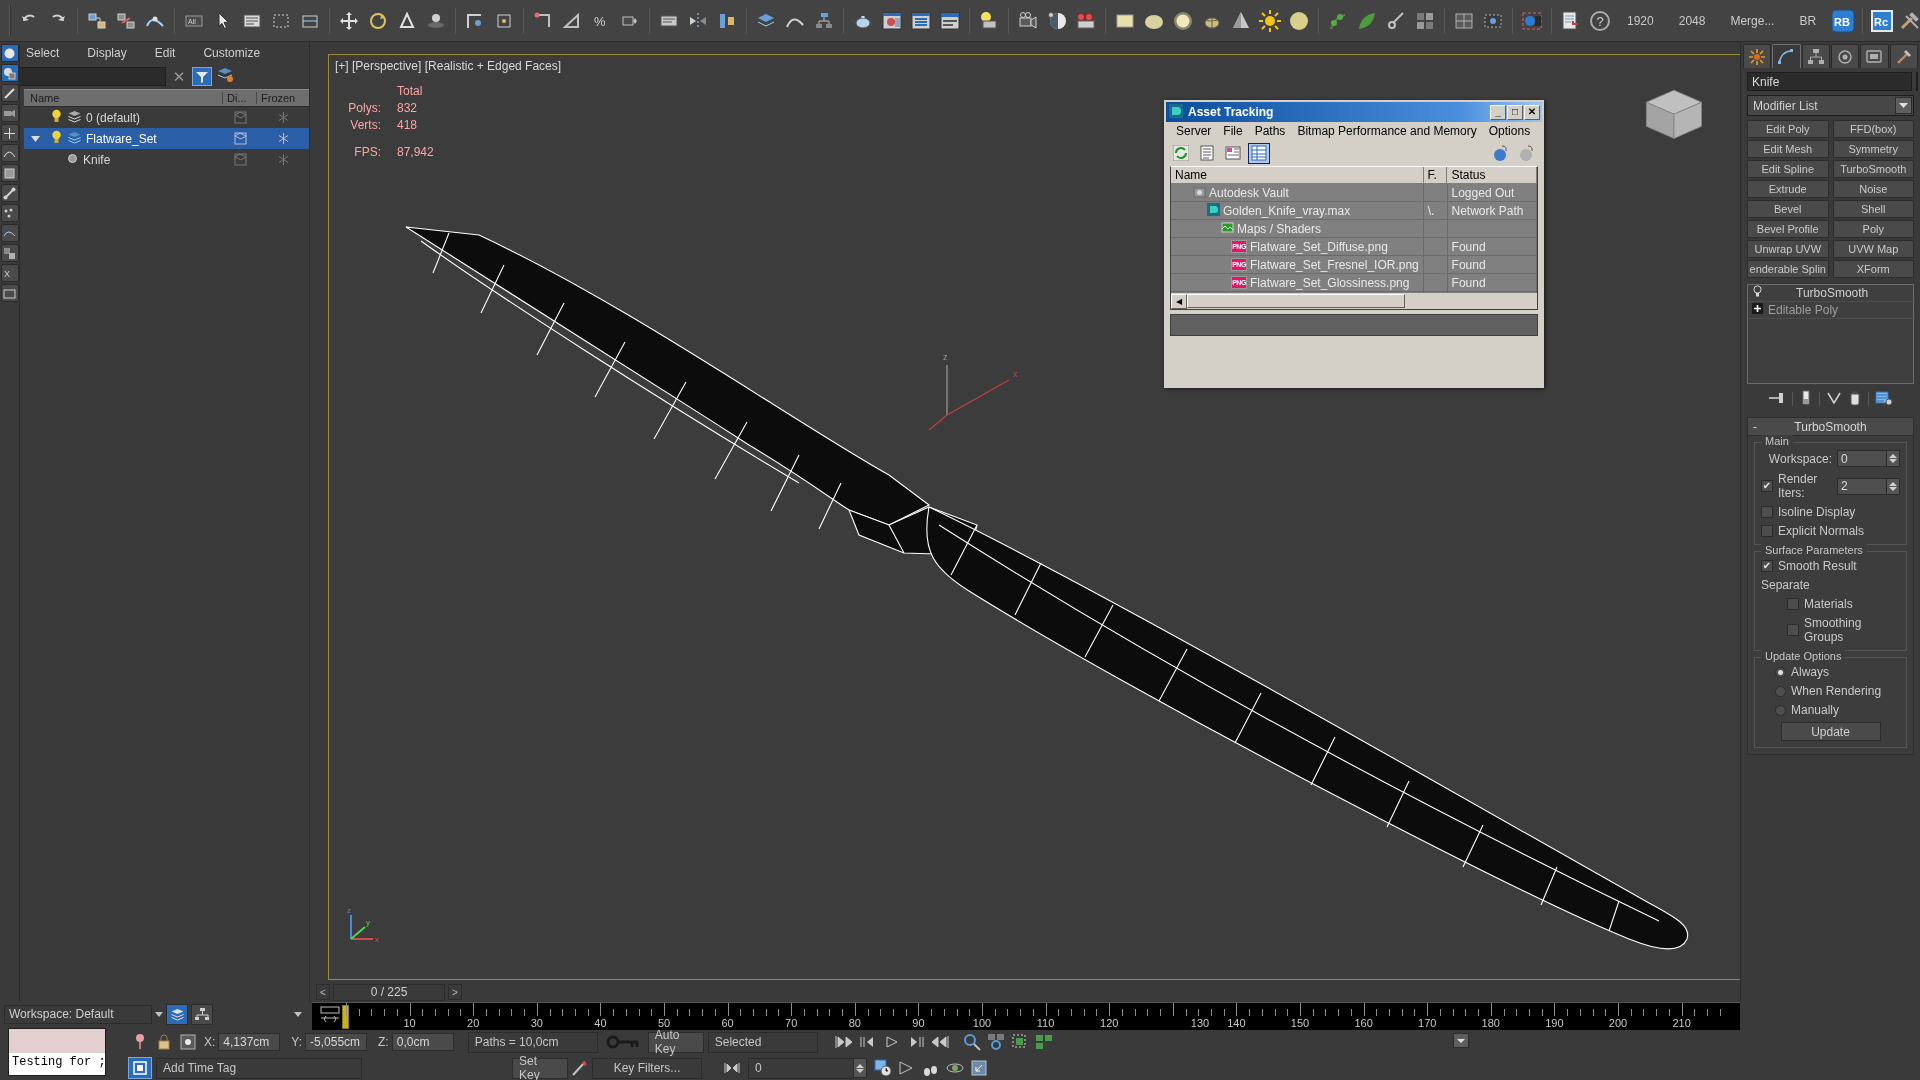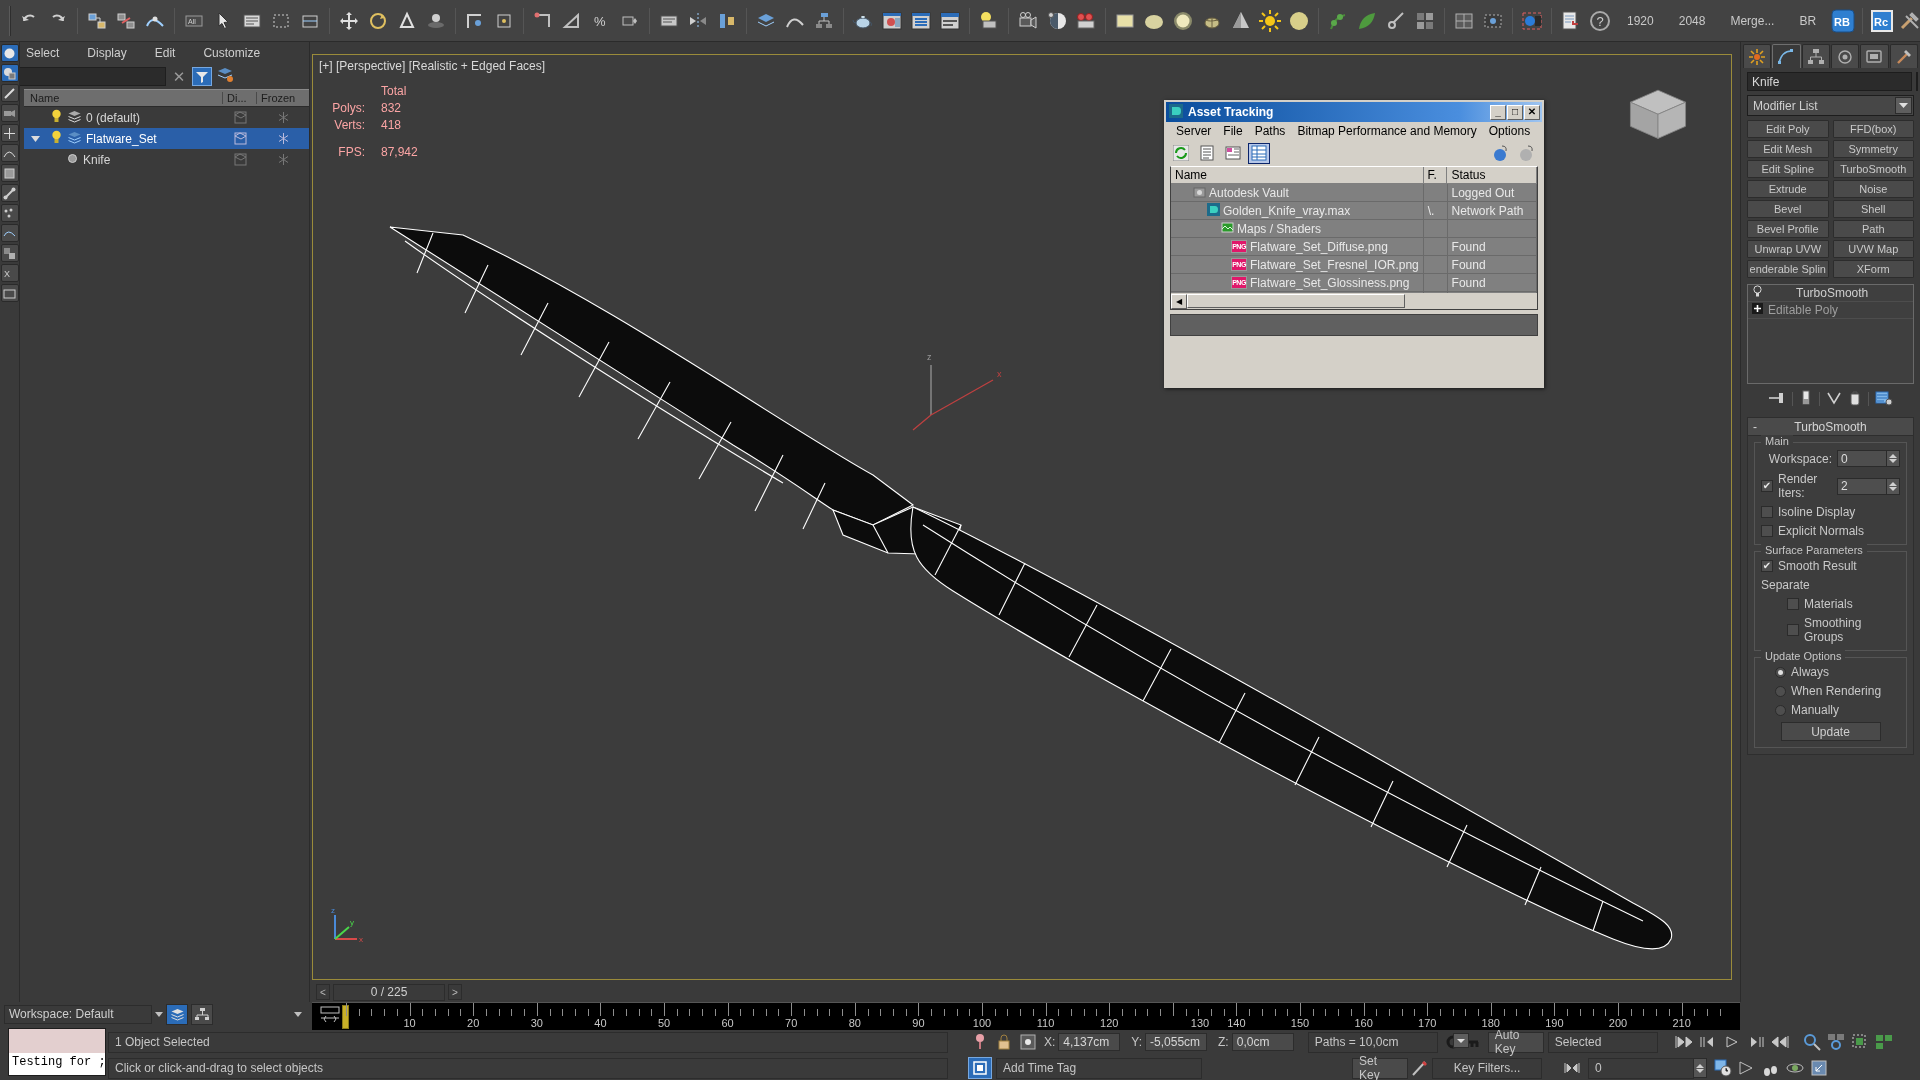--- a/index.html
+++ b/index.html
@@ -58,21 +58,21 @@
     position:absolute; left:0; top:0; width:20px; height:100%;
     background:#3a3a3a; border-right:1px solid #2b2b2b;
     display:flex; flex-direction:column; align-items:center; padding-top:2px; gap:2px;
   }
   .lbtn { width:18px; height:18px; background:#4a4a4a; border:1px solid #2a2a2a; border-radius:2px;
     display:flex;align-items:center;justify-content:center; }
   .lbtn.act { background:#2b6cb8; }
 
   
   .viewport {
-    position:absolute; left:312px; top:54px; width:1420px; height:926px;
+    position:absolute; left:328px; top:54px; width:1420px; height:926px;
     background:#3c3c3c; border:1px solid #9a8b3a;
   }
   .vp-label { position:absolute; left:6px; top:4px; font-size:12px; color:#d9d9d9; white-space:nowrap; }
   .vp-stats { position:absolute; left:10px; top:28px; color:#d9b23c; font-size:12px; line-height:17px; }
   .vp-stats table { border-collapse:collapse; }
   .vp-stats td { padding:0 6px 0 0; color:#fca5a5; }
   .vp-stats td.lab { text-align:right; width:48px; }
   .vp-stats td.val { text-align:left; padding-left:10px; }
   .vcube {
     position:absolute; right:38px; top:30px; width:70px; height:62px; opacity:.95;
@@ -1085,21 +1085,21 @@
       <div class="modbtn">FFD(box)</div>
       <div class="modbtn">Edit Mesh</div>
       <div class="modbtn">Symmetry</div>
       <div class="modbtn">Edit Spline</div>
       <div class="modbtn">TurboSmooth</div>
       <div class="modbtn">Extrude</div>
       <div class="modbtn">Noise</div>
       <div class="modbtn">Bevel</div>
       <div class="modbtn">Shell</div>
       <div class="modbtn">Bevel Profile</div>
-      <div class="modbtn">Path</div>
+      <div class="modbtn">Poly</div>
       <div class="modbtn">Unwrap UVW</div>
       <div class="modbtn">UVW Map</div>
       <div class="modbtn">enderable Splin</div>
       <div class="modbtn">XForm</div>
     </div>
 
     <div class="stack">
       <div class="stack-row">
         <span>
           <svg width="11" height="13" viewBox="0 0 11 13">
@@ -1406,21 +1406,20 @@
     </div>
   </div>
 
   <div class="listener">
     <div class="pink"></div>
     <div class="txt">Testing for ;</div>
   </div>
 
   <div class="statusbar">
     <div class="sb-line1">
-      <div class="sb-box" style="width:840px;">1 Object Selected</div>
       <div style="width:20px"></div>
       <div class="nav-ico">
         <svg width="14" height="18" viewBox="0 0 14 18">
             <circle cx="7" cy="5" r="4" fill="#e8a0a8"></circle>
             <path d="M7 9v7" stroke="#c87880" stroke-width="2"></path>
           </svg>
       </div>
       <div class="nav-ico">
         <svg width="14" height="16" viewBox="0 0 14 16">
             <rect x="2" y="7" width="10" height="8" fill="#e0c090" stroke="#a08040"></rect>
@@ -1504,21 +1503,20 @@
       <div class="nav-ico">
         <svg width="18" height="18" viewBox="0 0 18 18">
             <rect x="1" y="2" width="7" height="6" fill="#4a9a4a"></rect>
             <rect x="10" y="2" width="7" height="6" fill="#4a9a4a"></rect>
             <rect x="1" y="10" width="7" height="6" fill="#4a9a4a"></rect>
           </svg>
       </div>
     </div>
 
     <div class="sb-line2">
-      <div class="sb-box" style="width:840px;">Click or click-and-drag to select objects</div>
       <div style="width:20px"></div>
       <div class="nav-ico" style="background:#2b6cb8;border:1px solid #77a8e0;">
         <svg width="16" height="16" viewBox="0 0 16 16">
             <rect x="2" y="2" width="12" height="12" fill="none" stroke="#fff" stroke-width="1.5"></rect>
             <rect x="5" y="5" width="6" height="6" fill="#fff"></rect>
           </svg>
       </div>
       <div class="sb-box" style="width:206px;margin-left:4px;">Add Time Tag</div>
       <div style="width:150px"></div>
       <div class="akbtn" style="width:56px;">Set Key</div>

